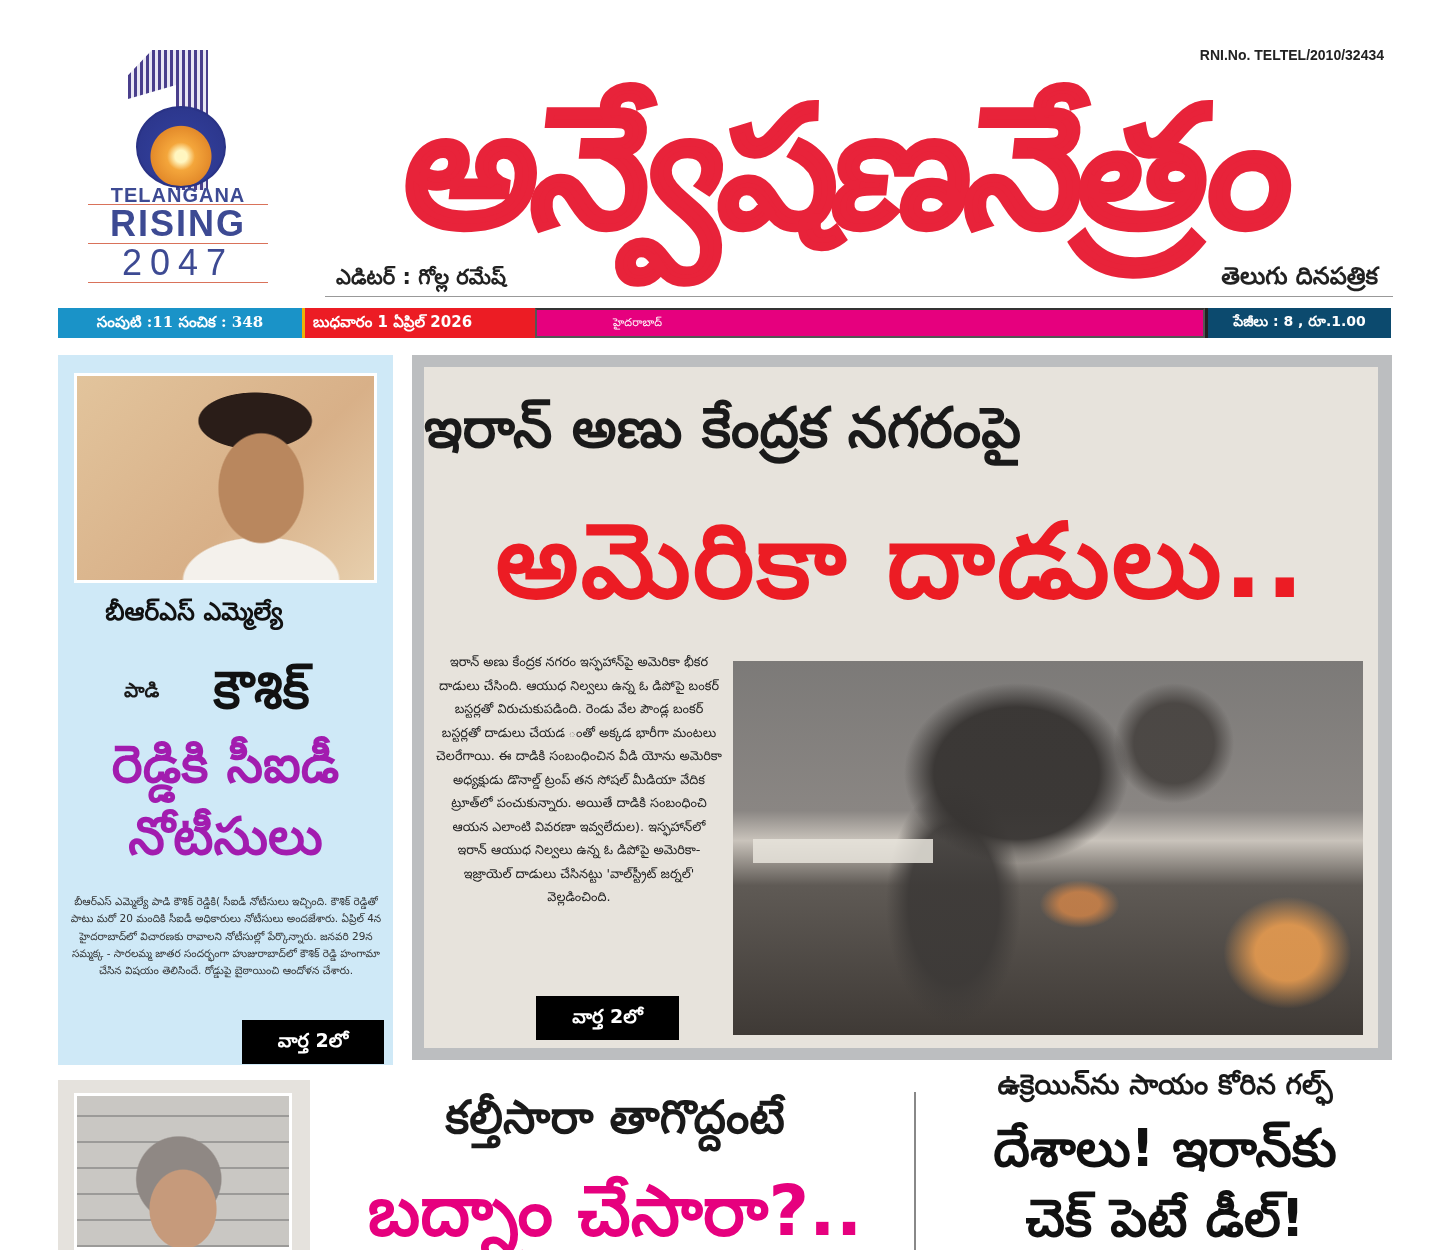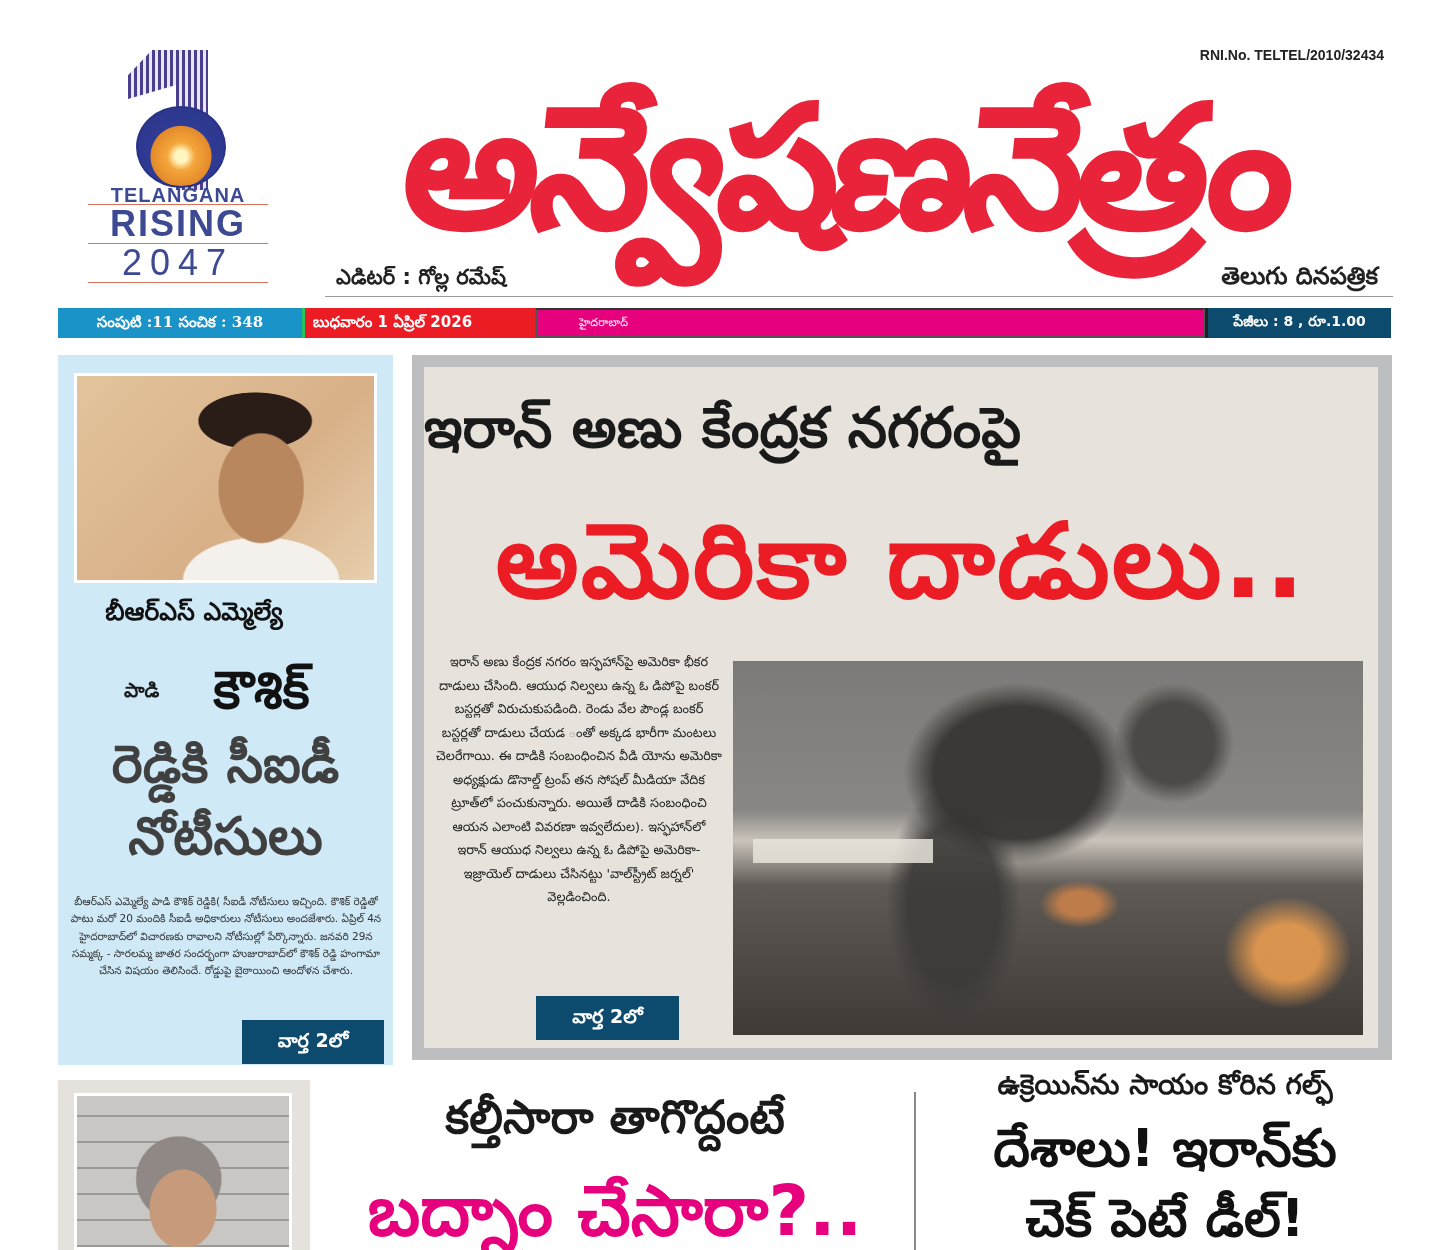--- a/index.html
+++ b/index.html
@@ -40,39 +40,39 @@
     transform: skewX(-6deg);
   }
 
   .editor { left: 336px; top: 265px; font-size: 21px; font-weight: 700; color: #222; }
   .daily { right: 72px; top: 262px; font-size: 24px; font-weight: 700; color: #222; }
   .mast-rule { left: 325px; top: 296px; width: 1068px; height: 1px; background: #999; }
 
   
   .strip { top: 308px; height: 30px; display: flex; align-items: center; font-weight: 700; color: #fff; }
   .strip-vol { left: 58px; width: 244px; background: #1a93c8; justify-content: center; font-family: "DejaVu Serif", serif; font-size: 15px; }
-  .strip-date { left: 302px; width: 264px; background: #ec1c24; padding-left: 8px; font-size: 15px; border-left: 3px solid #22c55e; }
-  .strip-city { left: 535px; width: 670px; background: #e6007e; border: 2px solid #555; border-top-color: #333; padding-left: 42px; font-size: 11px; font-weight: 400; }
+  .strip-date { left: 302px; width: 264px; background: #ec1c24; padding-left: 8px; font-size: 15px; border-left: 3px solid #eab308; }
+  .strip-city { left: 535px; width: 670px; background: #e6007e; border: 2px solid #555; border-top-color: #333; padding-left: 76px; font-size: 11px; font-weight: 400; }
   .strip-price { left: 1205px; width: 186px; background: #0c4a6e; border-left: 3px solid #222; justify-content: center; font-size: 14px; }
 
   
   .left-box { left: 58px; top: 355px; width: 335px; height: 710px; background: #cfe9f7; }
   .left-photo { left: 74px; top: 373px; width: 303px; height: 210px; border: 3px solid #fff;
     background:
       radial-gradient(ellipse 70px 90px at 62% 55%, #b9875e 0 60%, transparent 62%),
       radial-gradient(ellipse 80px 40px at 60% 22%, #2a1d18 0 70%, transparent 72%),
       radial-gradient(ellipse 110px 60px at 62% 100%, #f4f1ec 0 70%, transparent 72%),
       linear-gradient(135deg, #e2c49c, #d8b088 60%, #e7cfad);
   }
   .left-kicker { left: 58px; top: 597px; width: 272px; text-align: center; font-size: 25px; font-weight: 700; color: #111; }
   .left-head-small { left: 124px; top: 678px; font-size: 20px; font-weight: 700; }
   .left-head { left: 58px; top: 652px; width: 335px; text-align: center; font-size: 52px; font-weight: 700; line-height: 76px; color: #111; padding-left: 72px; }
-  .left-head2 { left: 58px; top: 728px; width: 335px; text-align: center; font-size: 52px; font-weight: 700; line-height: 72px; color: #404040; }
+  .left-head2 { left: 58px; top: 728px; width: 335px; text-align: center; font-size: 52px; font-weight: 700; line-height: 72px; color: #a21caf; }
   .left-body { left: 70px; top: 893px; width: 312px; text-align: center; font-size: 10.5px; line-height: 17.3px; color: #333; }
-  .more-btn { background: #0c4a6e; color: #fff; font-weight: 700; display: flex; align-items: center; justify-content: center; font-size: 19px; }
+  .more-btn { background: #000000; color: #fff; font-weight: 700; display: flex; align-items: center; justify-content: center; font-size: 19px; }
   .left-more { left: 242px; top: 1020px; width: 142px; height: 44px; }
 
   
   .lead-frame { left: 412px; top: 355px; width: 980px; height: 705px; background: #bcbec0; }
   .lead-inner { left: 424px; top: 367px; width: 954px; height: 681px; background: #e7e3dc; }
   .lead-kicker { left: 424px; top: 395px; width: 774px; text-align: left; font-size: 56px; font-weight: 700; color: #1a1a1a; }
   .lead-head { left: 424px; top: 500px; width: 954px; text-align: center; font-size: 104px; font-weight: 700; color: #ec1c24; letter-spacing: 2px; }
   .lead-body { left: 436px; top: 650px; width: 286px; text-align: center; font-size: 12.8px; line-height: 23.5px; color: #222; }
   .lead-more { left: 536px; top: 996px; width: 143px; height: 44px; }
   .lead-photo { left: 733px; top: 661px; width: 630px; height: 374px;

